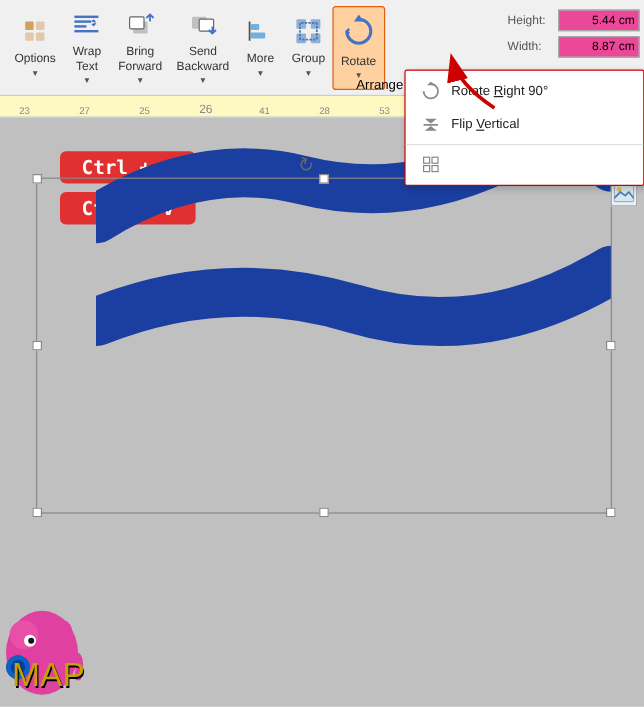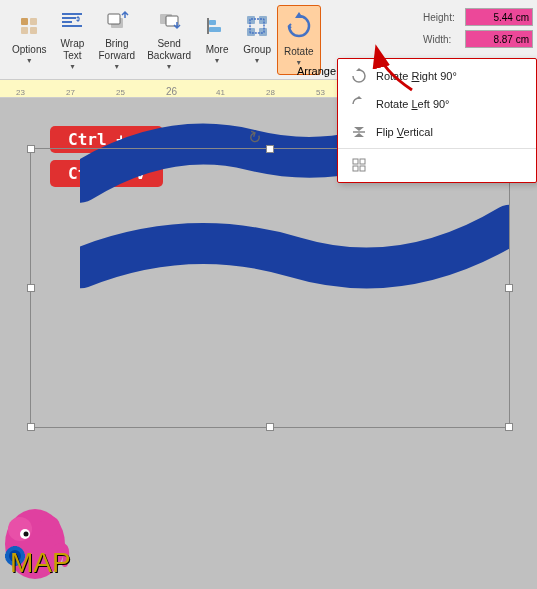--- a/index.html
+++ b/index.html
@@ -357,29 +357,20 @@
         <svg width="16" height="16" viewBox="0 0 16 16">
             <path d="M8 2 A6 6 0 1 1 2 8" fill="none" stroke="#888" stroke-width="1.5"></path>
             <polygon points="8,0 5,3 11,3" fill="#888"></polygon>
           </svg>
       </span>
       <span>Rotate <u>R</u>ight 90°</span>
     </div>
     <div class="dropdown-item">
       <span class="item-icon">
         <svg width="16" height="16" viewBox="0 0 16 16">
-            <path d="M8 2 A6 6 0 0 0 2 8" fill="none" stroke="#888" stroke-width="1.5"></path>
-            <polygon points="8,0 5,3 11,3" fill="#888" transform="scale(-1,1) translate(-16,0)"></polygon>
-          </svg>
-      </span>
-      <span>Rotate <u>L</u>eft 90°</span>
-    </div>
-    <div class="dropdown-item">
-      <span class="item-icon">
-        <svg width="16" height="16" viewBox="0 0 16 16">
             <polygon points="3,3 13,3 8,7" fill="#888"></polygon>
             <line x1="2" y1="8" x2="14" y2="8" stroke="#888" stroke-width="1.5"></line>
             <polygon points="3,13 13,13 8,9" fill="#888"></polygon>
           </svg>
       </span>
       <span>Flip <u>V</u>ertical</span>
     </div>
     <div class="dropdown-divider"></div>
     <div class="dropdown-item">
       <span class="item-icon">

